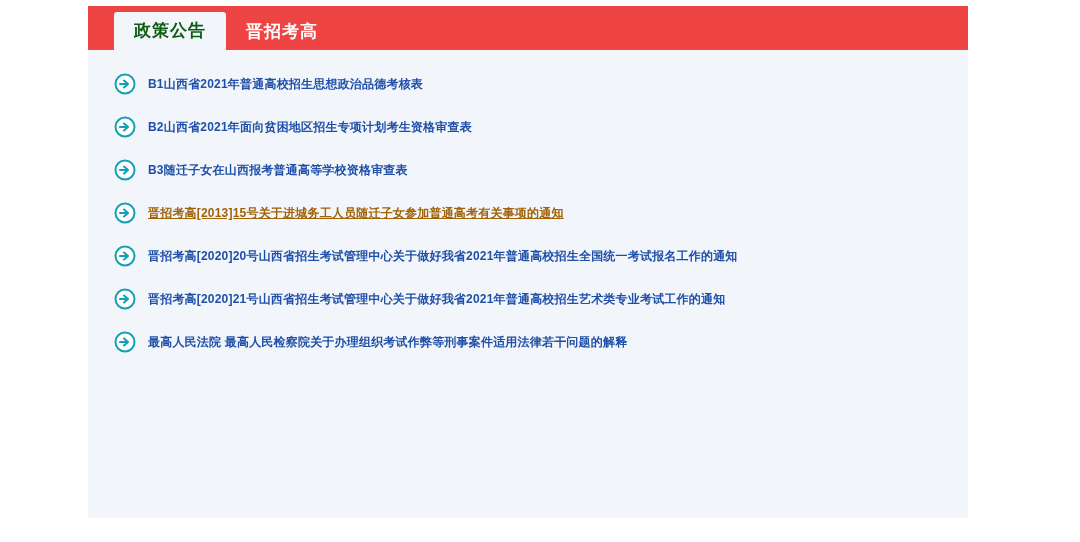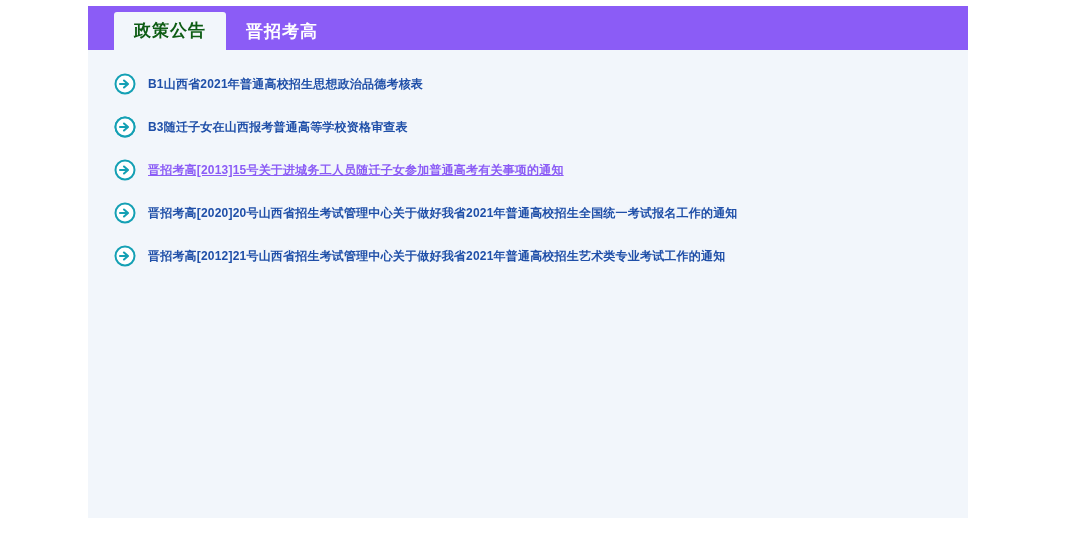--- a/index.html
+++ b/index.html
@@ -24,21 +24,21 @@
     left: 88px;
     top: 6px;
     width: 880px;
     height: 512px;
     background: #f2f6fb;
     box-sizing: border-box;
   }
   .tabbar {
     position: relative;
     height: 44px;
-    background: #8b5cf6;
+    background: #ef4444;
     display: flex;
     align-items: flex-end;
     padding-left: 26px;
     box-sizing: border-box;
   }
   .tab {
     height: 36px;
     line-height: 36px;
     padding: 0 20px;
     font-size: 17px;
@@ -79,21 +79,21 @@
   }
   .item .arrow-icon {
     position: absolute;
     left: 0;
     top: 1px;
     width: 22px;
     height: 22px;
   }
   .item.underlined .label {
     text-decoration: underline;
-    color: #8b5cf6;
+    color: #a16207;
   }
   .label {
     display: inline;
   }
 </style>
 </head>
 <body>
 
 <div class="page">
   <div class="panel">
@@ -119,20 +119,21 @@
         <span class="label">B1山西省2021年普通高校招生思想政治品德考核表</span>
       </a>
 
       <a class="item">
         <span class="arrow-icon">
           <svg width="22" height="22" viewBox="0 0 22 22">
             <circle cx="11" cy="11" r="9.5" fill="#ffffff" stroke="#14a0b4" stroke-width="2"></circle>
             <path d="M6 11 H13 M10 7.5 L14 11 L10 14.5" fill="none" stroke="#14a0b4" stroke-width="2.1" stroke-linecap="round" stroke-linejoin="round"></path>
           </svg>
         </span>
+        <span class="label">B2山西省2021年面向贫困地区招生专项计划考生资格审查表</span>
       </a>
 
       <a class="item">
         <span class="arrow-icon">
           <svg width="22" height="22" viewBox="0 0 22 22">
             <circle cx="11" cy="11" r="9.5" fill="#ffffff" stroke="#14a0b4" stroke-width="2"></circle>
             <path d="M6 11 H13 M10 7.5 L14 11 L10 14.5" fill="none" stroke="#14a0b4" stroke-width="2.1" stroke-linecap="round" stroke-linejoin="round"></path>
           </svg>
         </span>
         <span class="label">B3随迁子女在山西报考普通高等学校资格审查表</span>
@@ -158,19 +159,28 @@
         <span class="label">晋招考高[2020]20号山西省招生考试管理中心关于做好我省2021年普通高校招生全国统一考试报名工作的通知</span>
       </a>
 
       <a class="item">
         <span class="arrow-icon">
           <svg width="22" height="22" viewBox="0 0 22 22">
             <circle cx="11" cy="11" r="9.5" fill="#ffffff" stroke="#14a0b4" stroke-width="2"></circle>
             <path d="M6 11 H13 M10 7.5 L14 11 L10 14.5" fill="none" stroke="#14a0b4" stroke-width="2.1" stroke-linecap="round" stroke-linejoin="round"></path>
           </svg>
         </span>
-        <span class="label">晋招考高[2012]21号山西省招生考试管理中心关于做好我省2021年普通高校招生艺术类专业考试工作的通知</span>
+        <span class="label">晋招考高[2020]21号山西省招生考试管理中心关于做好我省2021年普通高校招生艺术类专业考试工作的通知</span>
       </a>
 
+      <a class="item">
+        <span class="arrow-icon">
+          <svg width="22" height="22" viewBox="0 0 22 22">
+            <circle cx="11" cy="11" r="9.5" fill="#ffffff" stroke="#14a0b4" stroke-width="2"></circle>
+            <path d="M6 11 H13 M10 7.5 L14 11 L10 14.5" fill="none" stroke="#14a0b4" stroke-width="2.1" stroke-linecap="round" stroke-linejoin="round"></path>
+          </svg>
+        </span>
+        <span class="label">最高人民法院 最高人民检察院关于办理组织考试作弊等刑事案件适用法律若干问题的解释</span>
+      </a>
 
     </div>
   </div>
 </div>
 
 </body></html>

